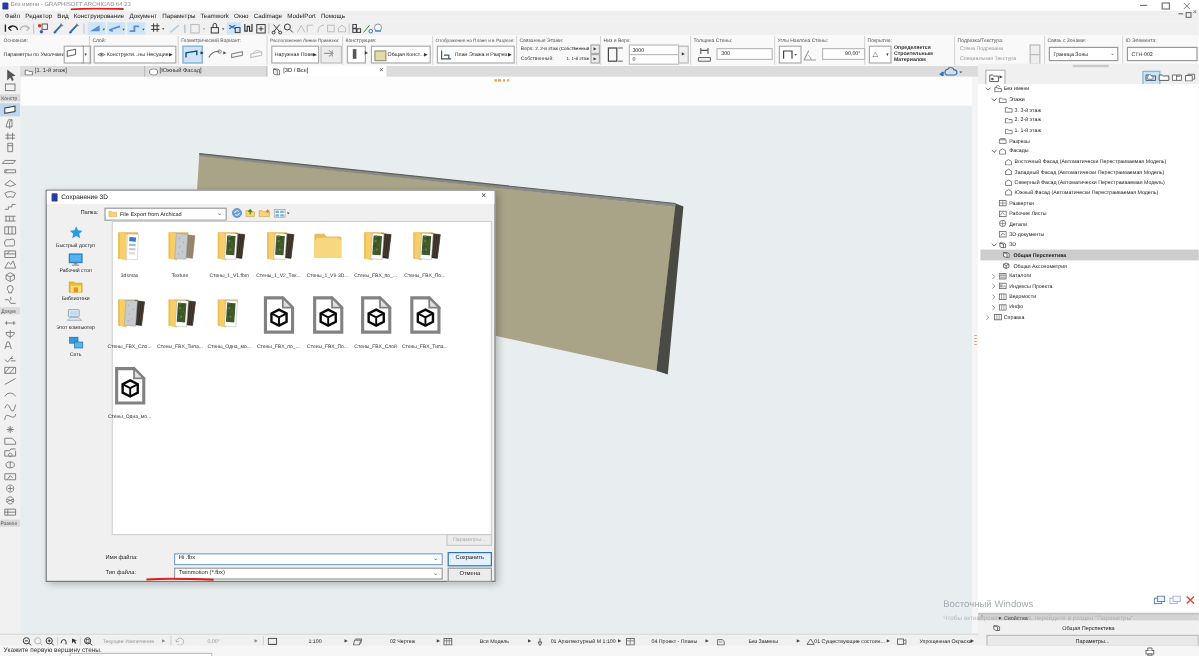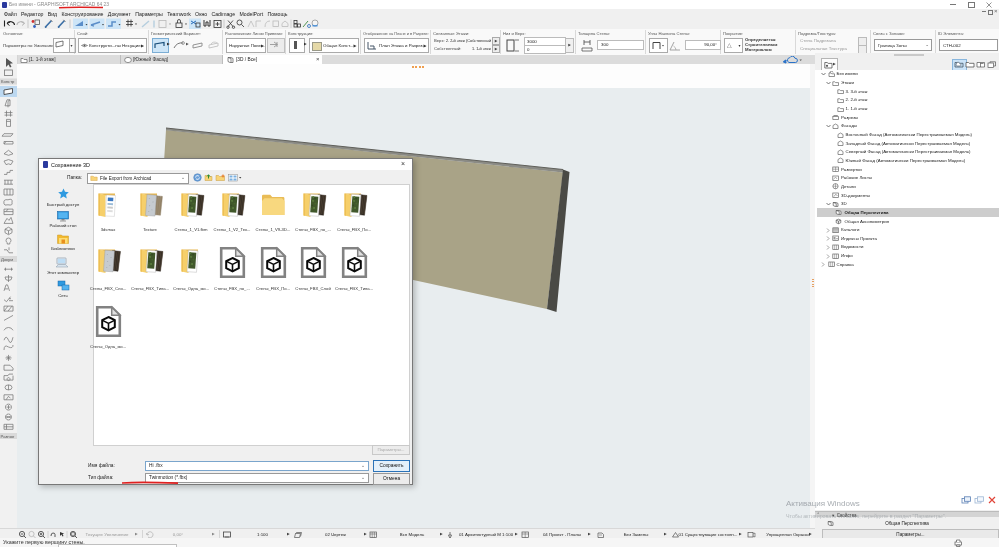--- a/index.html
+++ b/index.html
@@ -985,16 +985,16 @@
       </svg>
   <div class="abs" style="left:756px;top:2.5px;width:64px;text-align:center;font-size:4.4px;color:#222;white-space:nowrap;">Упрощенная Окраска</div>
   <span class="abs" style="left:809px;top:2.5px;font-size:3.6px;color:#444;">▶</span>
 </div>
 
 <div class="abs" id="statusbar" style="left:0;top:538px;width:815px;height:9px;background:#f6f6f6;">
   <div class="abs" style="left:3px;top:1px;font-size:5.4px;color:#333;">Укажите первую вершину стены.</div>
   <div class="abs" style="left:58px;top:6px;width:117px;height:5px;border:0.5px solid #c0c0c0;background:#fff;"></div>
 </div>
 
-<div class="abs" style="left:786px;top:499px;font-size:8px;color:rgba(145,151,157,0.8);z-index:60;white-space:nowrap;">Активация Windows</div>
+<div class="abs" style="left:786px;top:499px;font-size:8px;color:rgba(145,151,157,0.8);z-index:60;white-space:nowrap;">Восточный Windows</div>
 <div class="abs" style="left:786px;top:512.5px;font-size:5.3px;color:rgba(150,156,162,0.65);z-index:60;white-space:nowrap;">Чтобы активировать Windows, перейдите в раздел "Параметры".</div>
 
 </div>
 
 </body></html>

